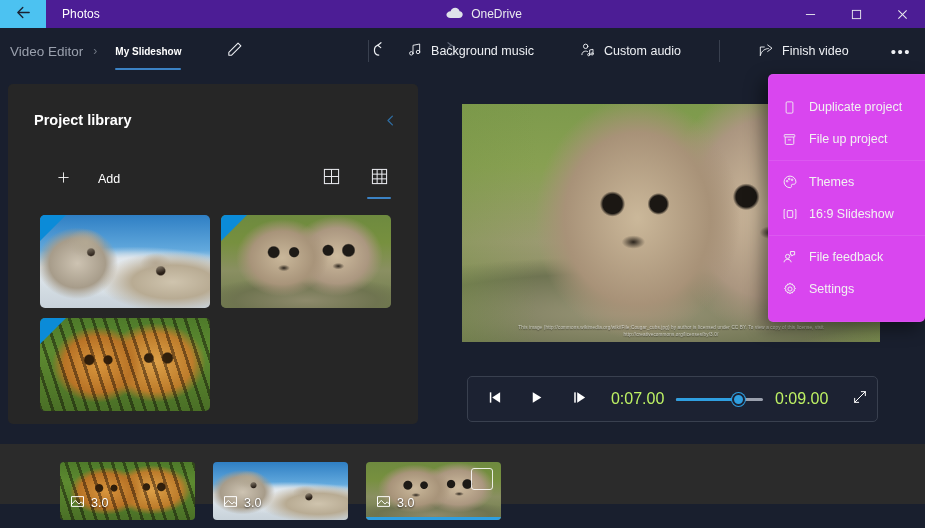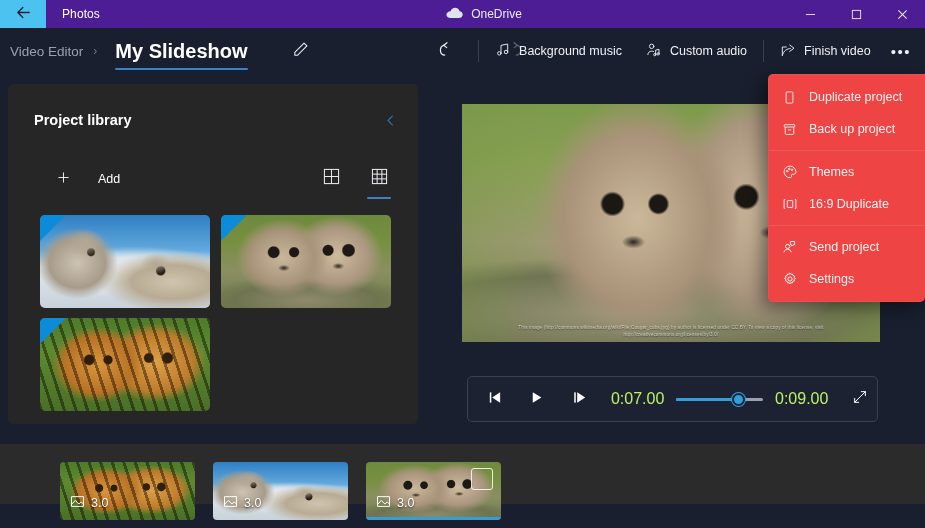--- a/index.html
+++ b/index.html
@@ -45,31 +45,31 @@
   }
   .breadcrumb { display: flex; align-items: center; height: 46px; }
   .crumb-parent {
     color: #9aa0ad; font-size: 13.5px; padding: 0 6px 0 10px; cursor: pointer;
   }
   .crumb-sep { color: #6f7683; font-size: 12px; padding: 0 4px; }
   .crumb-current-wrap {
     position: relative; height: 46px; display: flex; align-items: center; padding: 0 14px;
     cursor: pointer;
   }
-  .crumb-current { color: #ffffff; font-size: 20px; font-weight: 600; }
+  .crumb-current { color: #ffffff; font-size: 10px; font-weight: 600; }
   .crumb-underline {
     position: absolute; left: 14px; right: 14px; bottom: 4px; height: 2.5px;
     background: #3b82c4; border-radius: 2px;
   }
   .icon-btn {
     width: 38px; height: 32px; display: flex; align-items: center; justify-content: center;
     cursor: pointer; border-radius: 3px;
   }
   .cmd-right {
-    position: absolute; right: 0; top: 0; height: 46px; display: flex; align-items: center;
+    position: absolute; right: 0; top: 0; height: 46px; display: flex; align-items: center; gap: 22px;
   }
   .cmd-item {
     display: flex; align-items: center; gap: 8px; height: 34px; padding: 0 12px;
     color: #eef0f4; font-size: 12.5px; cursor: pointer; border-radius: 3px;
   }
   .vsep { width: 1px; height: 22px; background: #39404f; margin: 0 4px; }
   .dots { letter-spacing: 1.5px; font-size: 15px; color: #eef0f4; }
 
   
   .library {
@@ -169,23 +169,23 @@
     position: absolute; right: 8px; top: 6px; width: 22px; height: 22px;
     border: 1.5px solid rgba(255,255,255,.85); border-radius: 3px;
   }
   .clip-sel-bar {
     position: absolute; left: 0; right: 0; bottom: 0; height: 3px; background: #2f9fe0;
   }
 
   
   .menu {
     position: absolute; right: 0; top: 74px; width: 157px;
-    background: #ef4444; border-radius: 5px 0 5px 5px;
+    background: #d946ef; border-radius: 5px 0 5px 5px;
     box-shadow: -6px 6px 18px rgba(0,0,0,.45);
-    padding: 6px 0; z-index: 50;
+    padding: 16px 0; z-index: 50;
     border: 1px solid rgba(255,255,255,.05);
     border-right: none;
   }
   .mi {
     display: flex; align-items: center; gap: 11px; height: 32px; padding: 0 12px;
     color: #f2f2f2; font-size: 12.5px; cursor: pointer;
   }
   .mi .mi-icon { width: 17px; display: flex; align-items: center; justify-content: center; flex: 0 0 17px; }
   .msep { height: 1px; background: rgba(255,255,255,.10); margin: 5px 0; }
 
@@ -527,21 +527,21 @@
       <span>Duplicate project</span>
     </div>
     <div class="mi">
       <span class="mi-icon">
         <svg width="15" height="15" viewBox="0 0 20 20" fill="none" stroke="#f2f2f2" stroke-width="1.2" stroke-linejoin="round">
           <rect x="3" y="3.5" width="14" height="3.2" rx=".8"></rect>
             <path d="M4.3 6.7v8.5c0 .9.6 1.4 1.4 1.4h8.6c.8 0 1.4-.5 1.4-1.4V6.7"></path>
           <line x1="7.8" y1="10.5" x2="12.2" y2="10.5"></line>
         </svg>
       </span>
-      <span>Back up project</span>
+      <span>File up project</span>
     </div>
 
     <div class="msep"></div>
 
     <div class="mi">
       <span class="mi-icon">
         <svg width="16" height="16" viewBox="0 0 20 20" fill="none" stroke="#f2f2f2" stroke-width="1.2">
           <path d="M10 2.6c-4.1 0-7.4 3.2-7.4 7.2 0 4.1 3.3 7.3 7.4 7.3 1.2 0 1.9-.8 1.9-1.7 0-.5-.2-.8-.2-1.2 0-.8.6-1.3 1.5-1.3h1.2c1.7 0 3-1.3 3-3.1 0-3.6-3.3-7.2-7.4-7.2z"></path>
           <circle cx="6.4" cy="9" r="1"></circle>
             <circle cx="9" cy="6.2" r="1"></circle>
@@ -551,34 +551,34 @@
       <span>Themes</span>
     </div>
     <div class="mi">
       <span class="mi-icon">
         <svg width="16" height="16" viewBox="0 0 20 20" fill="none" stroke="#f2f2f2" stroke-width="1.2" stroke-linejoin="round">
           <path d="M4 4.5h-1.4v11H4"></path>
             <path d="M16 4.5h1.4v11H16"></path>
             <rect x="6.6" y="5.8" width="6.8" height="8.4" rx=".6"></rect>
         </svg>
       </span>
-      <span>16:9 Duplicate</span>
+      <span>16:9 Slideshow</span>
     </div>
 
     <div class="msep"></div>
 
     <div class="mi">
       <span class="mi-icon">
         <svg width="16" height="16" viewBox="0 0 20 20" fill="none" stroke="#f2f2f2" stroke-width="1.2" stroke-linejoin="round">
           <path d="M10.5 3.2h5.3v4.1h-2l-1.6 1.6V7.3h-1.7z"></path>
           <circle cx="7" cy="9.3" r="2.6"></circle>
             <path d="M2.6 16.6c0-2.3 2-3.6 4.4-3.6s4.4 1.3 4.4 3.6"></path>
         </svg>
       </span>
-      <span>Send project</span>
+      <span>File feedback</span>
     </div>
     <div class="mi">
       <span class="mi-icon">
         <svg width="16" height="16" viewBox="0 0 20 20" fill="none" stroke="#f2f2f2" stroke-width="1.2" stroke-linejoin="round">
           <circle cx="10" cy="10" r="2.6"></circle>
           <path d="M10 2.4l1 1.8 2-.5.6 2 2 .6-.5 2 1.8 1-1.8 1 .5 2-2 .6-.6 2-2-.5-1 1.8-1-1.8-2 .5-.6-2-2-.6.5-2-1.8-1 1.8-1-.5-2 2-.6.6-2 2 .5z"></path>
         </svg>
       </span>
       <span>Settings</span>
     </div>

